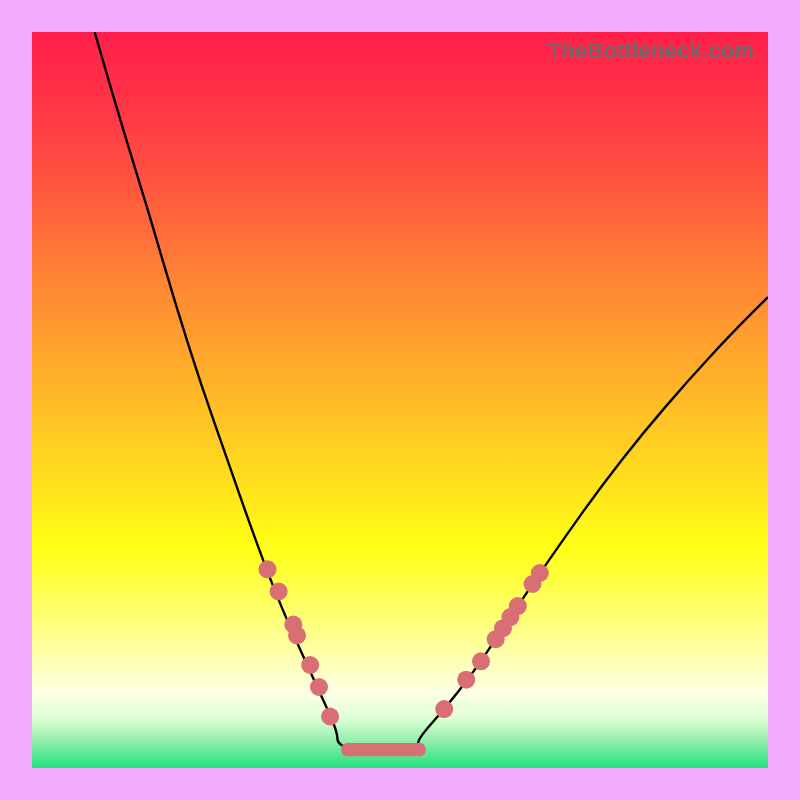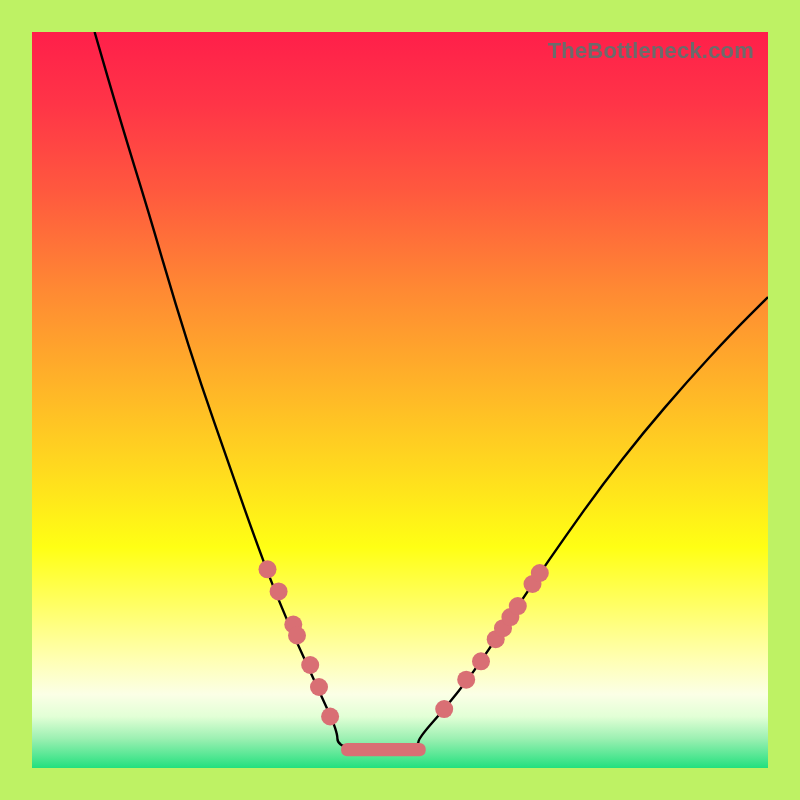--- a/index.html
+++ b/index.html
@@ -7,21 +7,21 @@
     padding: 0;
     width: 800px;
     height: 800px;
     background: #000;
     overflow: hidden;
   }
   .stage {
     position: relative;
     width: 800px;
     height: 800px;
-    background: #bef264;
+    background: #f0abfc;
   }
   .plot-area {
     position: absolute;
     left: 32px;
     top: 32px;
     width: 736px;
     height: 736px;
     overflow: hidden;
   }
   .gradient-bg {

